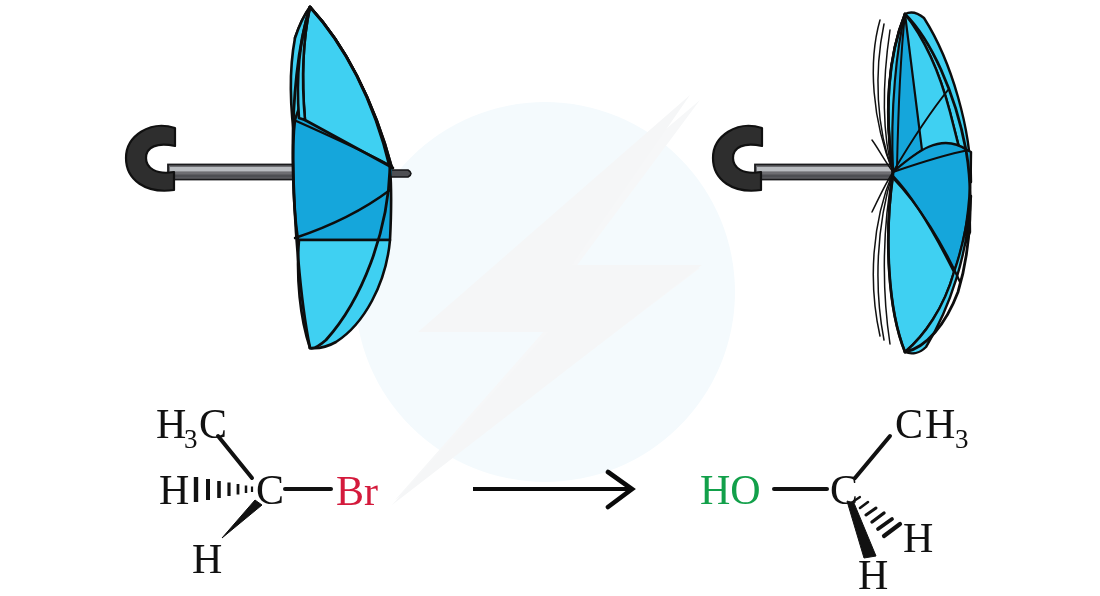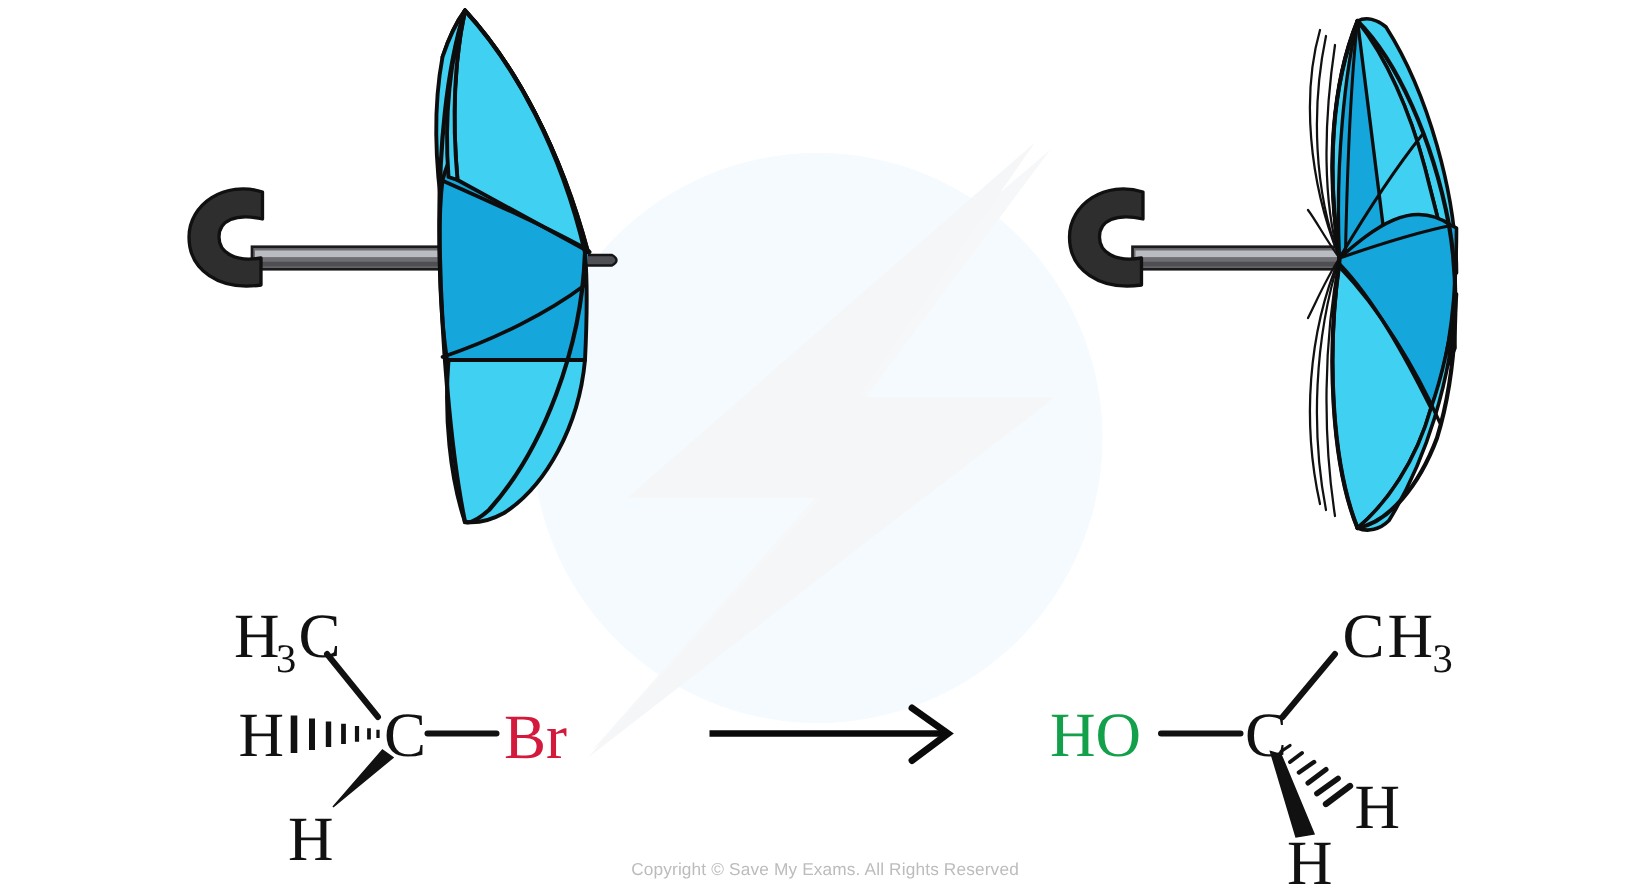--- a/index.html
+++ b/index.html
@@ -303,15 +303,14 @@
 
       <text class="chem-label" x="830" y="504" font-size="42" fill="#111111">C</text>
 
       <text class="chem-label" x="903" y="552" font-size="42" fill="#111111">H</text>
 
       <text class="chem-label" x="858" y="589" font-size="42" fill="#111111">H</text>
     </g>
 
   </svg>
 
-  <div class="copyright">Copyright © Save My Exams. All Rights Reserved</div>
 
 </div>
 
 </body></html>

